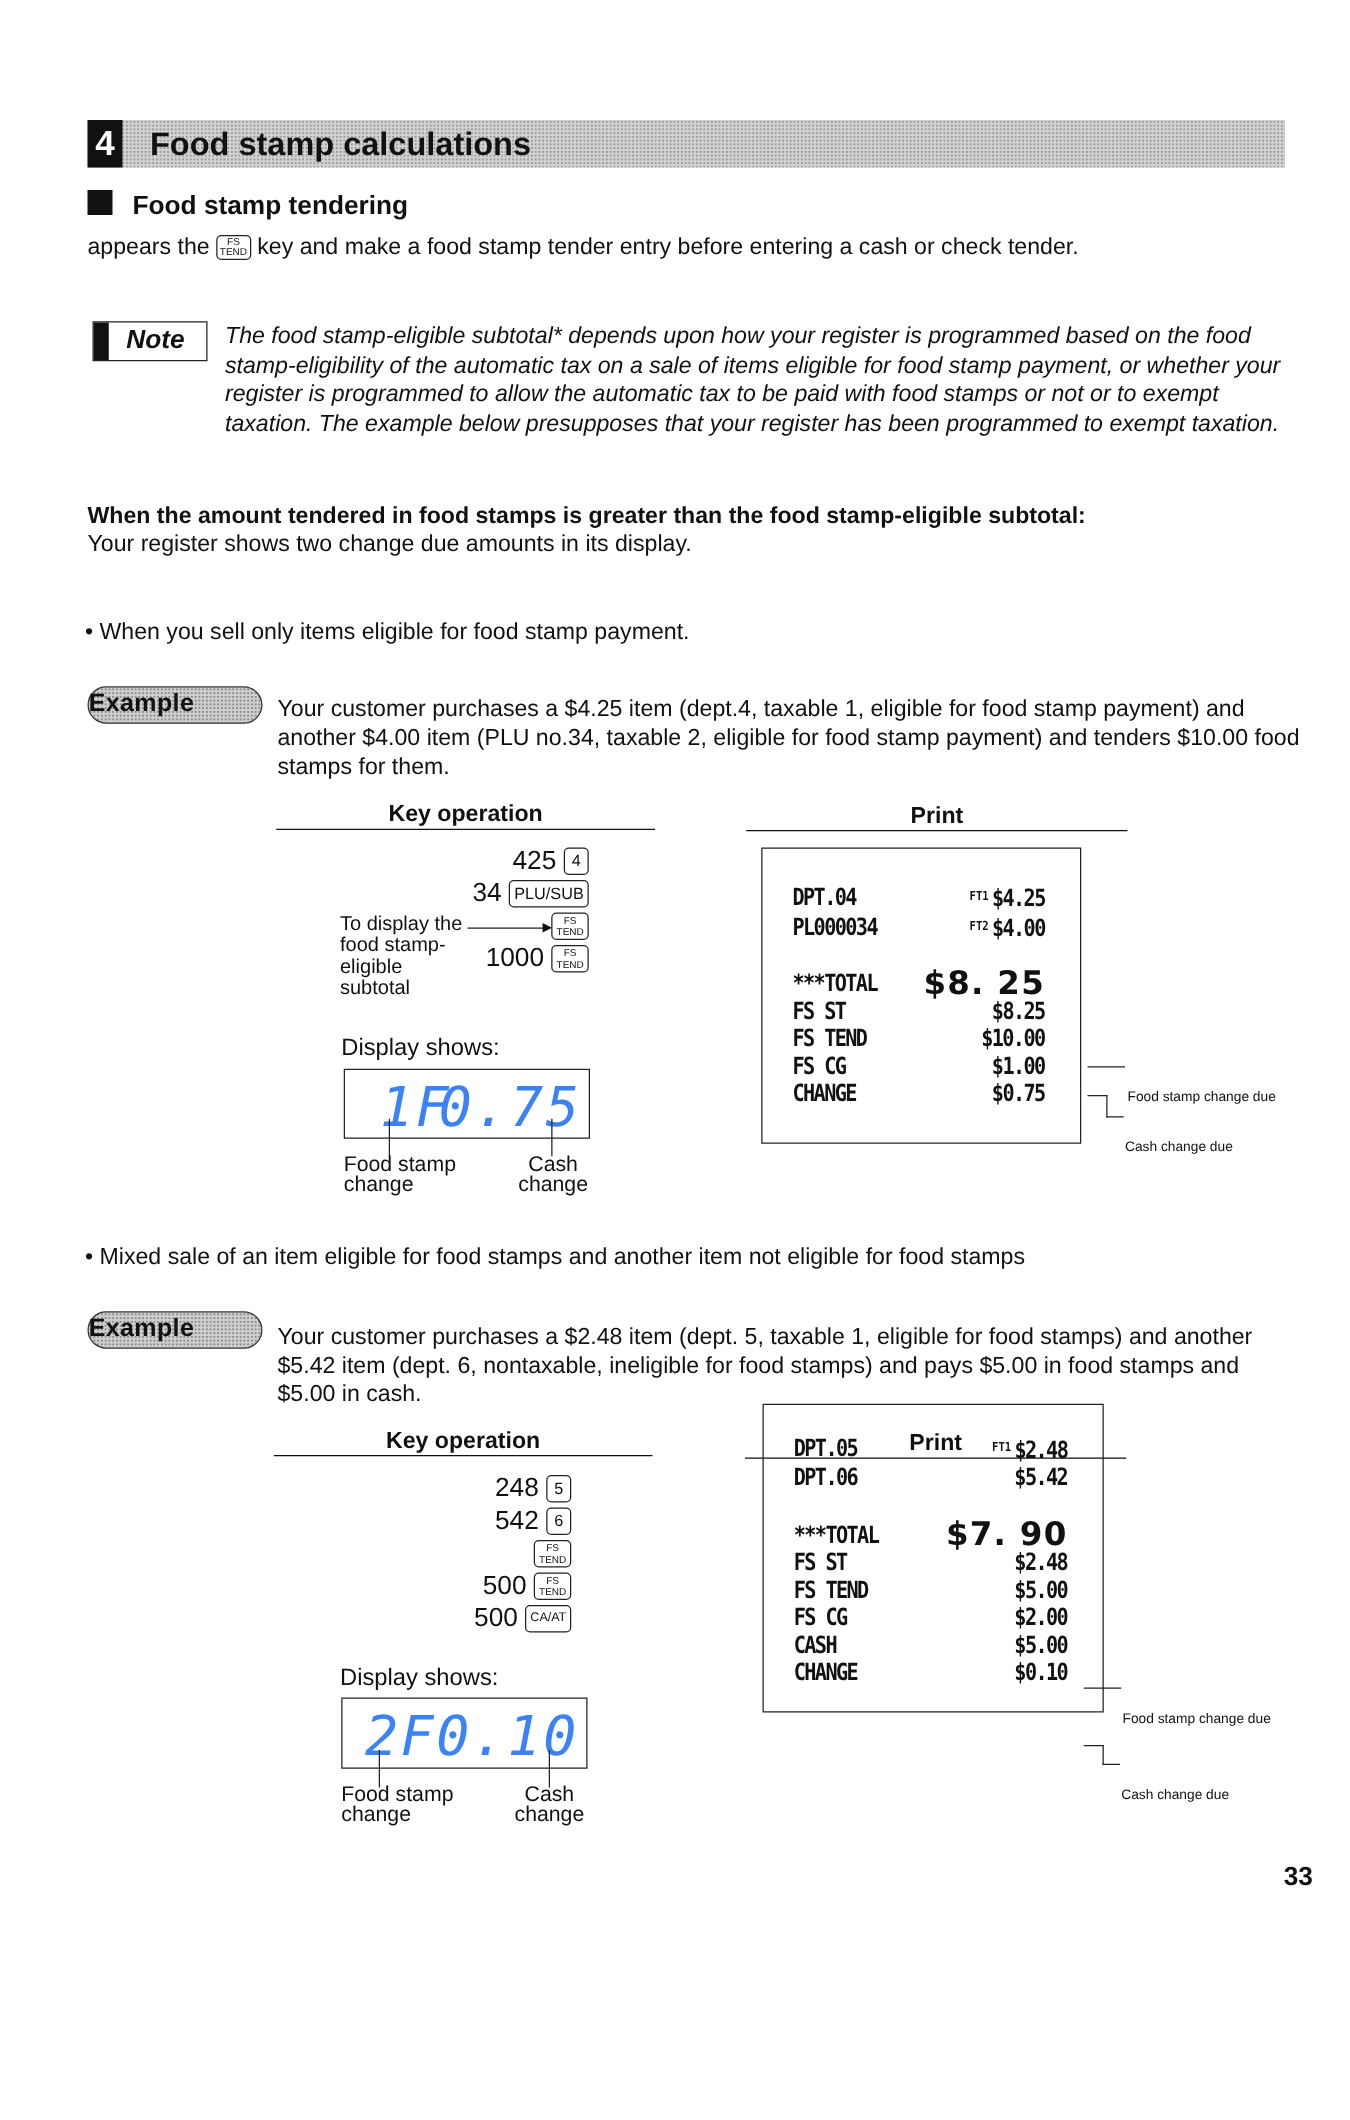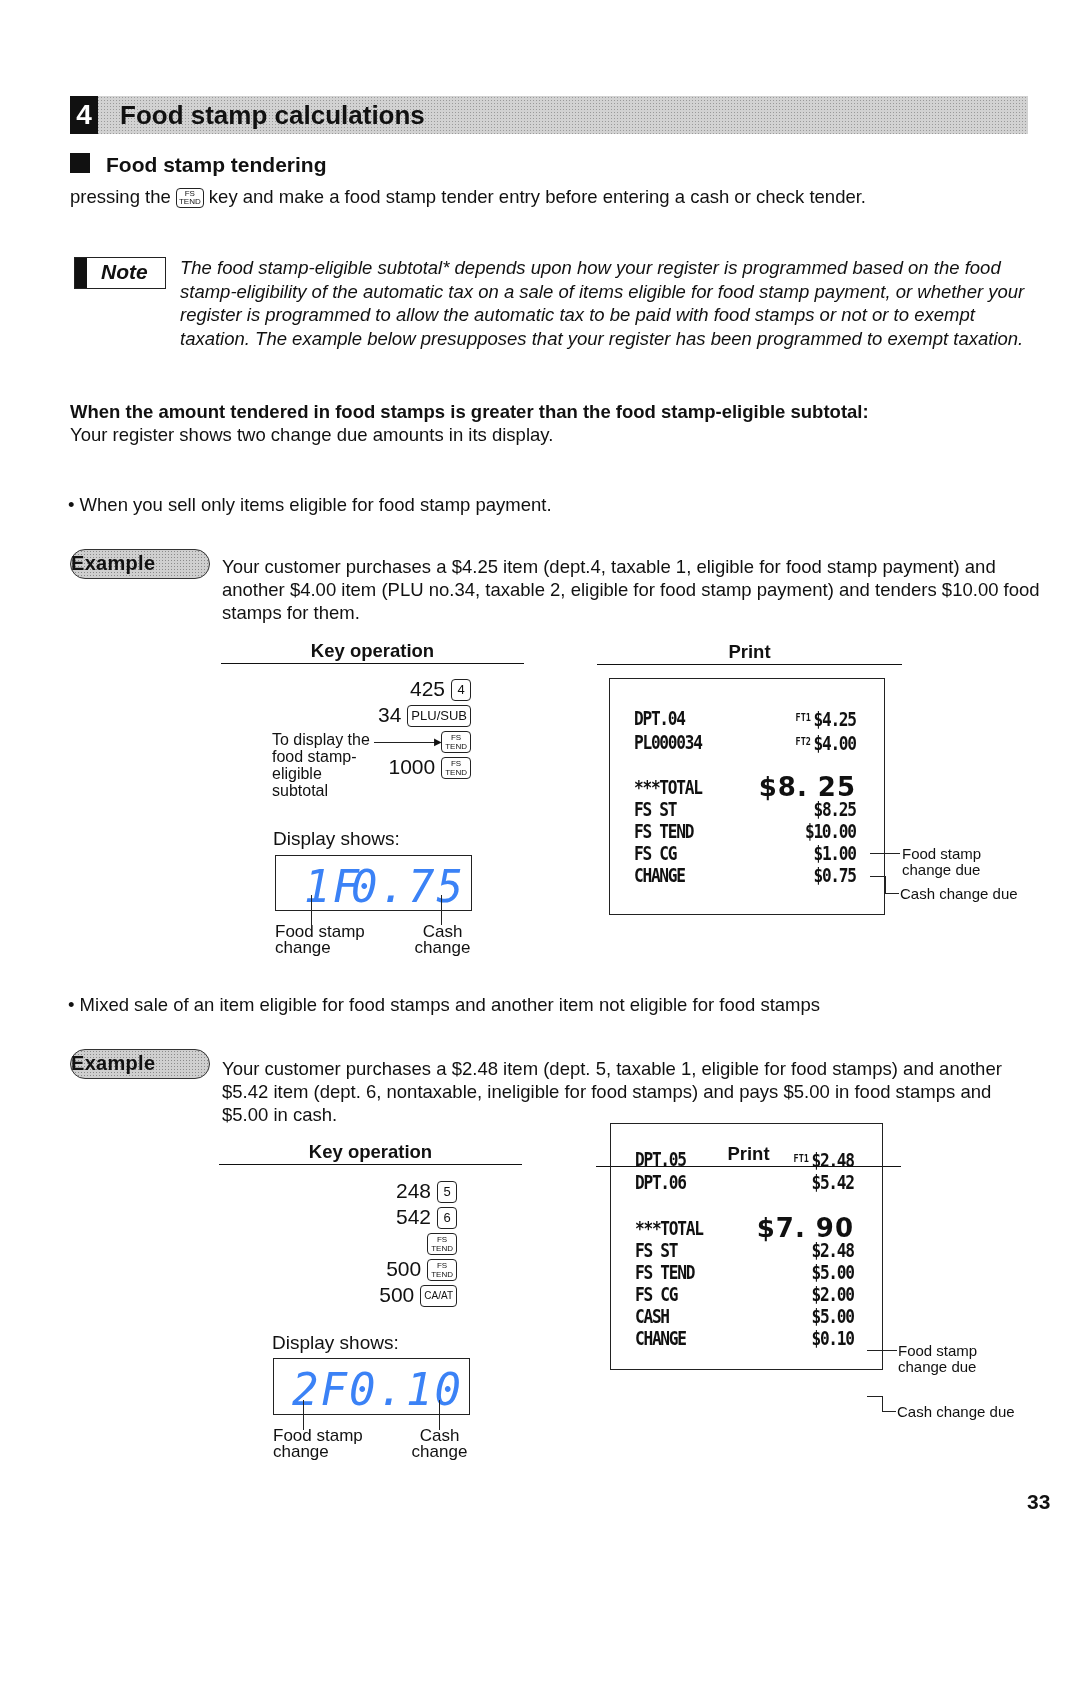--- a/index.html
+++ b/index.html
@@ -34,38 +34,38 @@
   .display-box { border: 1.5px solid #222; box-sizing: border-box; }
   .seg { font-family: "DejaVu Sans Mono", monospace; font-style: italic; font-size: 44px; letter-spacing: 2px; color: #3b82f6; font-weight: normal; }
   .small-lbl { font-size: 17px; line-height: 16px; }
   .receipt { border: 1.5px solid #222; box-sizing: border-box; }
   .rrow { position: absolute; left: 24px; right: 28px; height: 24px; font-family: "DejaVu Sans Mono", monospace; font-weight: bold;
           font-size: 19px; line-height: 24px; transform-origin: left center; }
   .rrow .l { position: absolute; left: 0; letter-spacing: -1.5px; transform: scaleX(0.85); transform-origin: left center; }
   .rrow .r { position: absolute; right: 0; letter-spacing: -1.5px; transform: scaleX(0.85); transform-origin: right center; }
   .rrow .big { font-family: "DejaVu Sans", sans-serif; font-size: 26px; letter-spacing: 1px; transform: none; }
   .rrow .sup { font-size: 10px; vertical-align: 5px; margin-right: 3px; letter-spacing: 0; }
-  .callout { font-size: 15px; line-height: 16px; }
+  .callout { font-size: 11px; line-height: 16px; margin-top: 24px; }
   .cline { background: #222; }
 </style>
 </head>
 <body>
 
 <div class="abs banner">
   <div class="banner-num">4</div>
   <div class="banner-title">Food stamp calculations</div>
 </div>
 
 <div class="abs h2">
   <span class="sq"></span><span>Food stamp tendering</span>
 </div>
 
 <div class="abs para" style="left:70px; top:185px; width:980px;">
   <div>
-    <span>pressing the</span>
+    <span>appears the</span>
     <span class="keycap"><span>FS</span><br><span>TEND</span></span>
     <span>key and make a food stamp tender entry before entering a cash or check tender.</span>
   </div>
 </div>
 
 <div class="abs note-box">
   <div class="bar"></div>
   <div class="lbl">Note</div>
 </div>
 <div class="abs note-text">The food stamp-eligible subtotal* depends upon how your register is programmed based on the food stamp-eligibility of the automatic tax on a sale of items eligible for food stamp payment, or whether your register is programmed to allow the automatic tax to be paid with food stamps or not or to exempt taxation.  The example below presupposes that your register has been programmed to exempt taxation.</div>
@@ -95,21 +95,21 @@
 <div class="abs display-box" style="left:275px; top:855px; width:197px; height:56px;">
   <span class="abs seg" style="left:28px; top:5px;">1F</span>
   <span class="abs seg" style="right:6px; top:5px;">0.75</span>
 </div>
 <div class="abs cline" style="left:311px; top:895px; width:1.3px; height:30px;"></div>
 <div class="abs cline" style="left:441px; top:895px; width:1.3px; height:30px;"></div>
 <div class="abs small-lbl" style="left:275px; top:924px; width:100px;">Food stamp change</div>
 <div class="abs small-lbl" style="left:410px; top:924px; width:65px; text-align:center;">Cash change</div>
 
 <div class="abs sec-head" style="left:597px; top:641px; width:305px;">Print</div>
-<div class="abs receipt" style="left:609px; top:678px; width:276px; height:237px;">
+<div class="abs receipt" style="left:609px; top:678px; width:256px; height:237px;">
   <div class="rrow" style="top:27px;">
       <span class="l">DPT.04</span>
       <span class="r"><span class="sup">FT1</span><span>$4.25</span></span>
     </div>
   <div class="rrow" style="top:51px;text-align:right;">
       <span class="l">PL000034</span>
       <span class="r"><span class="sup">FT2</span><span>$4.00</span></span>
     </div>
   <div class="rrow" style="top:96px;">
       <span class="l">***TOTAL</span>

